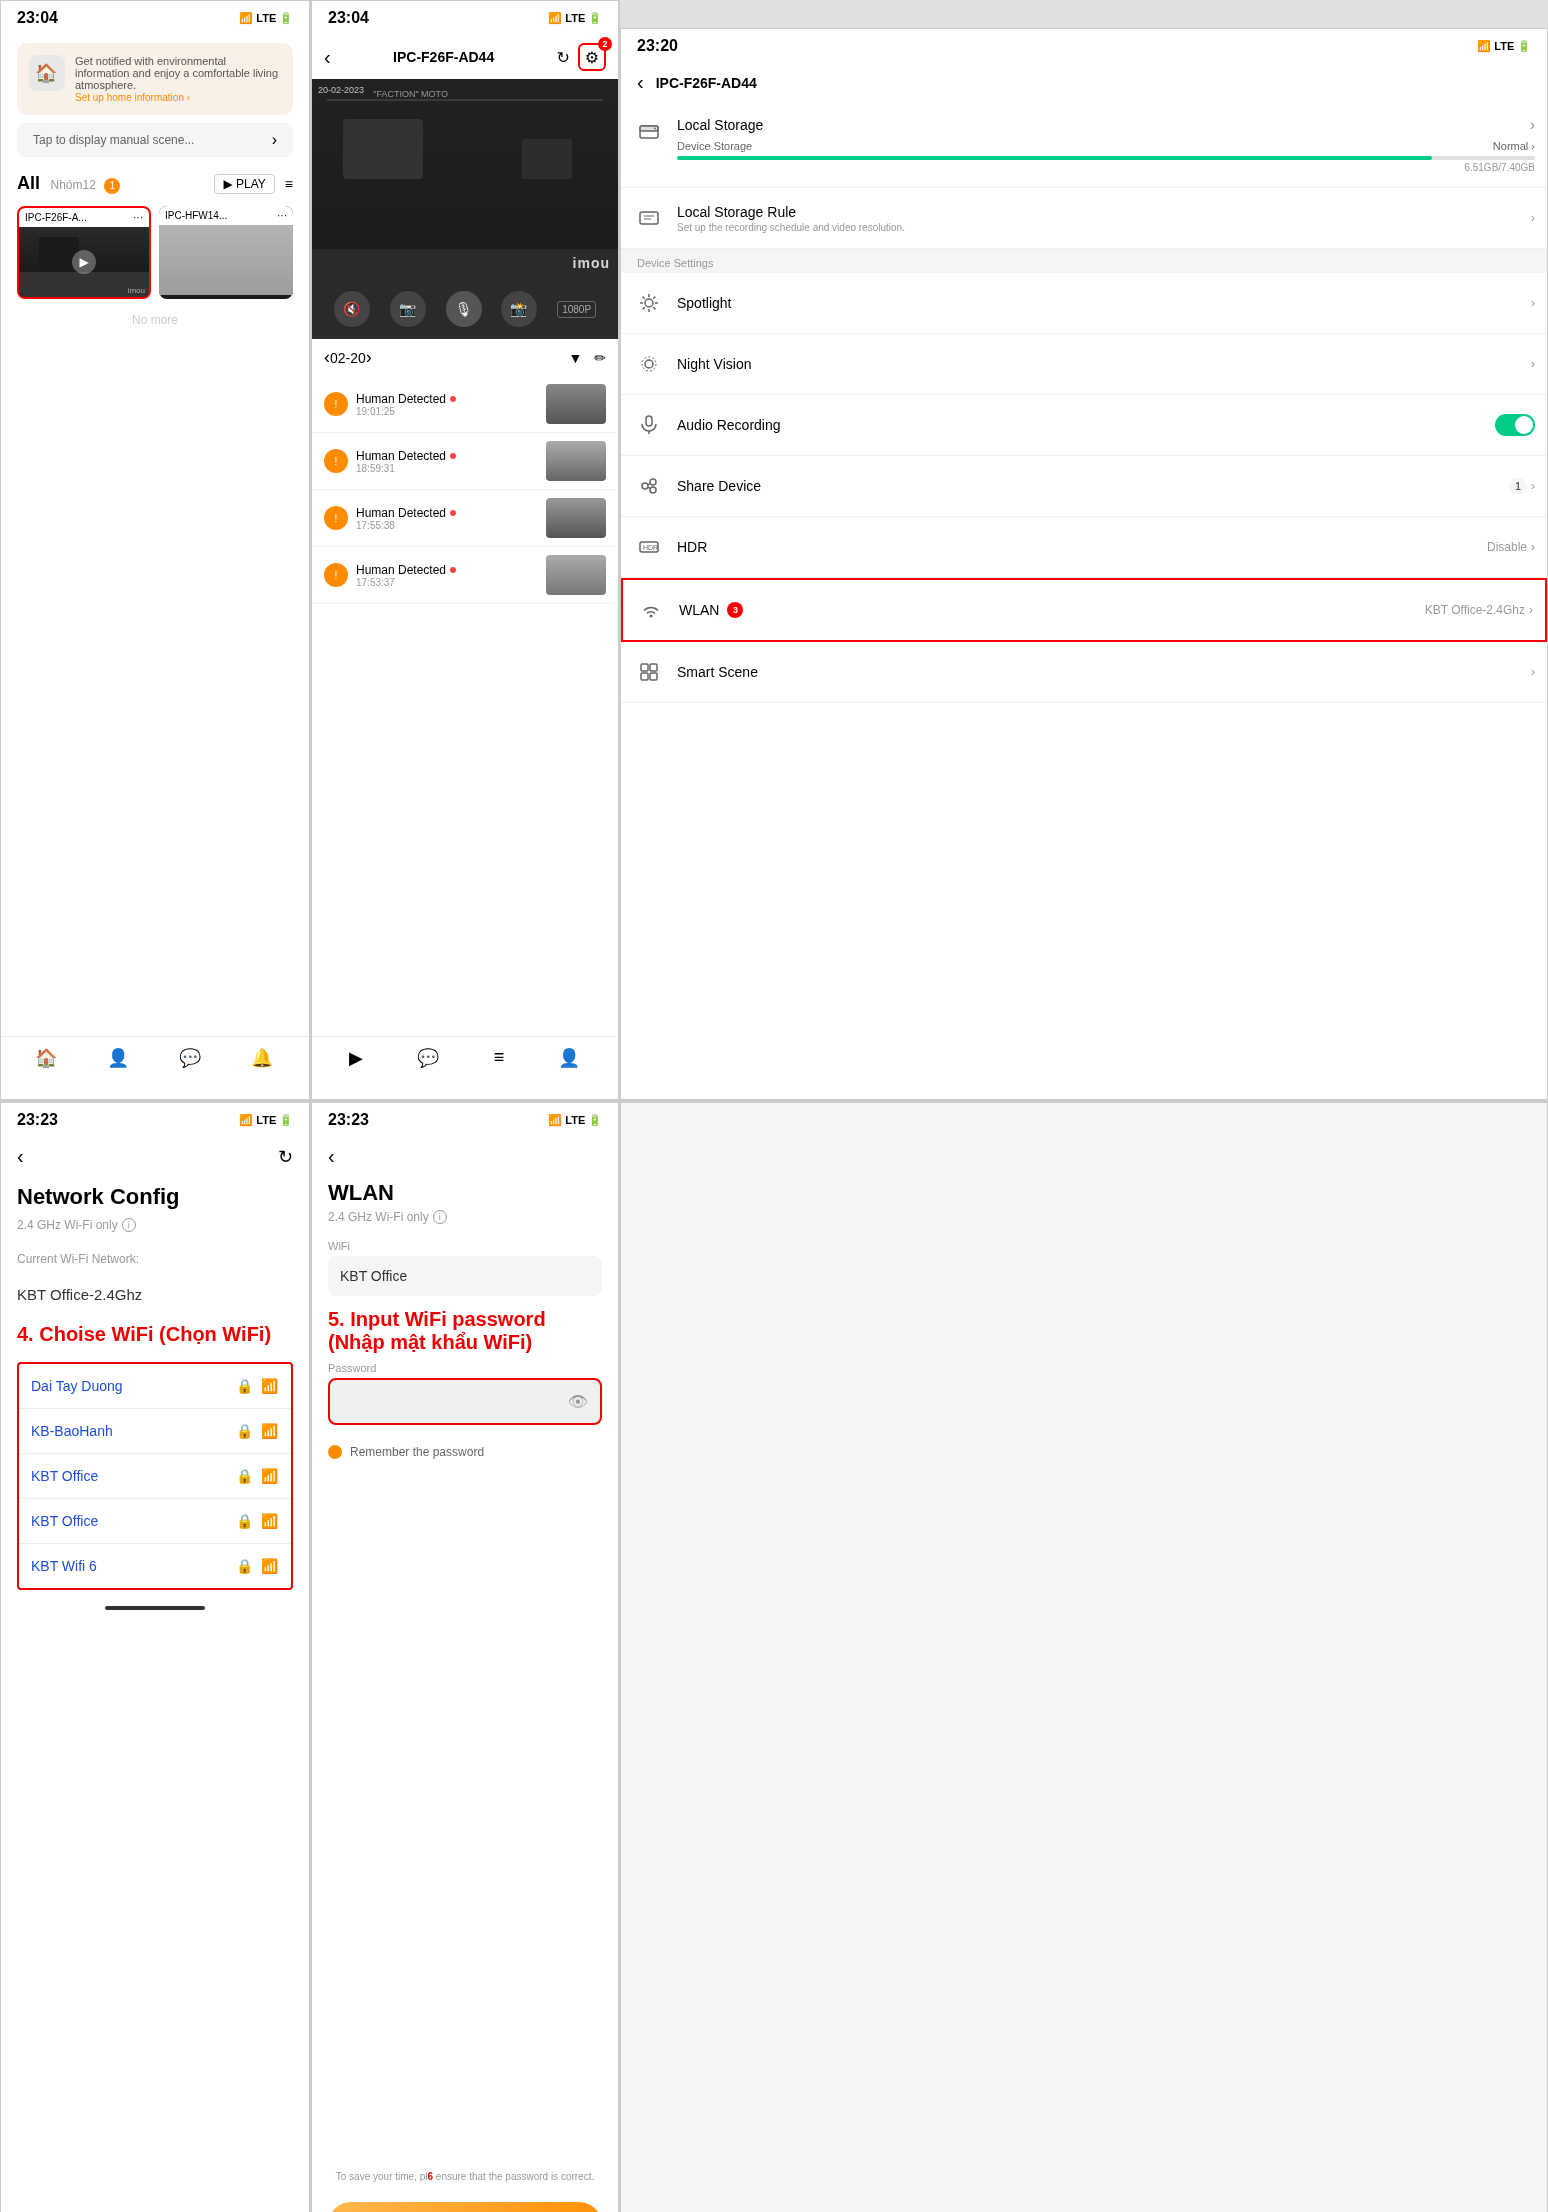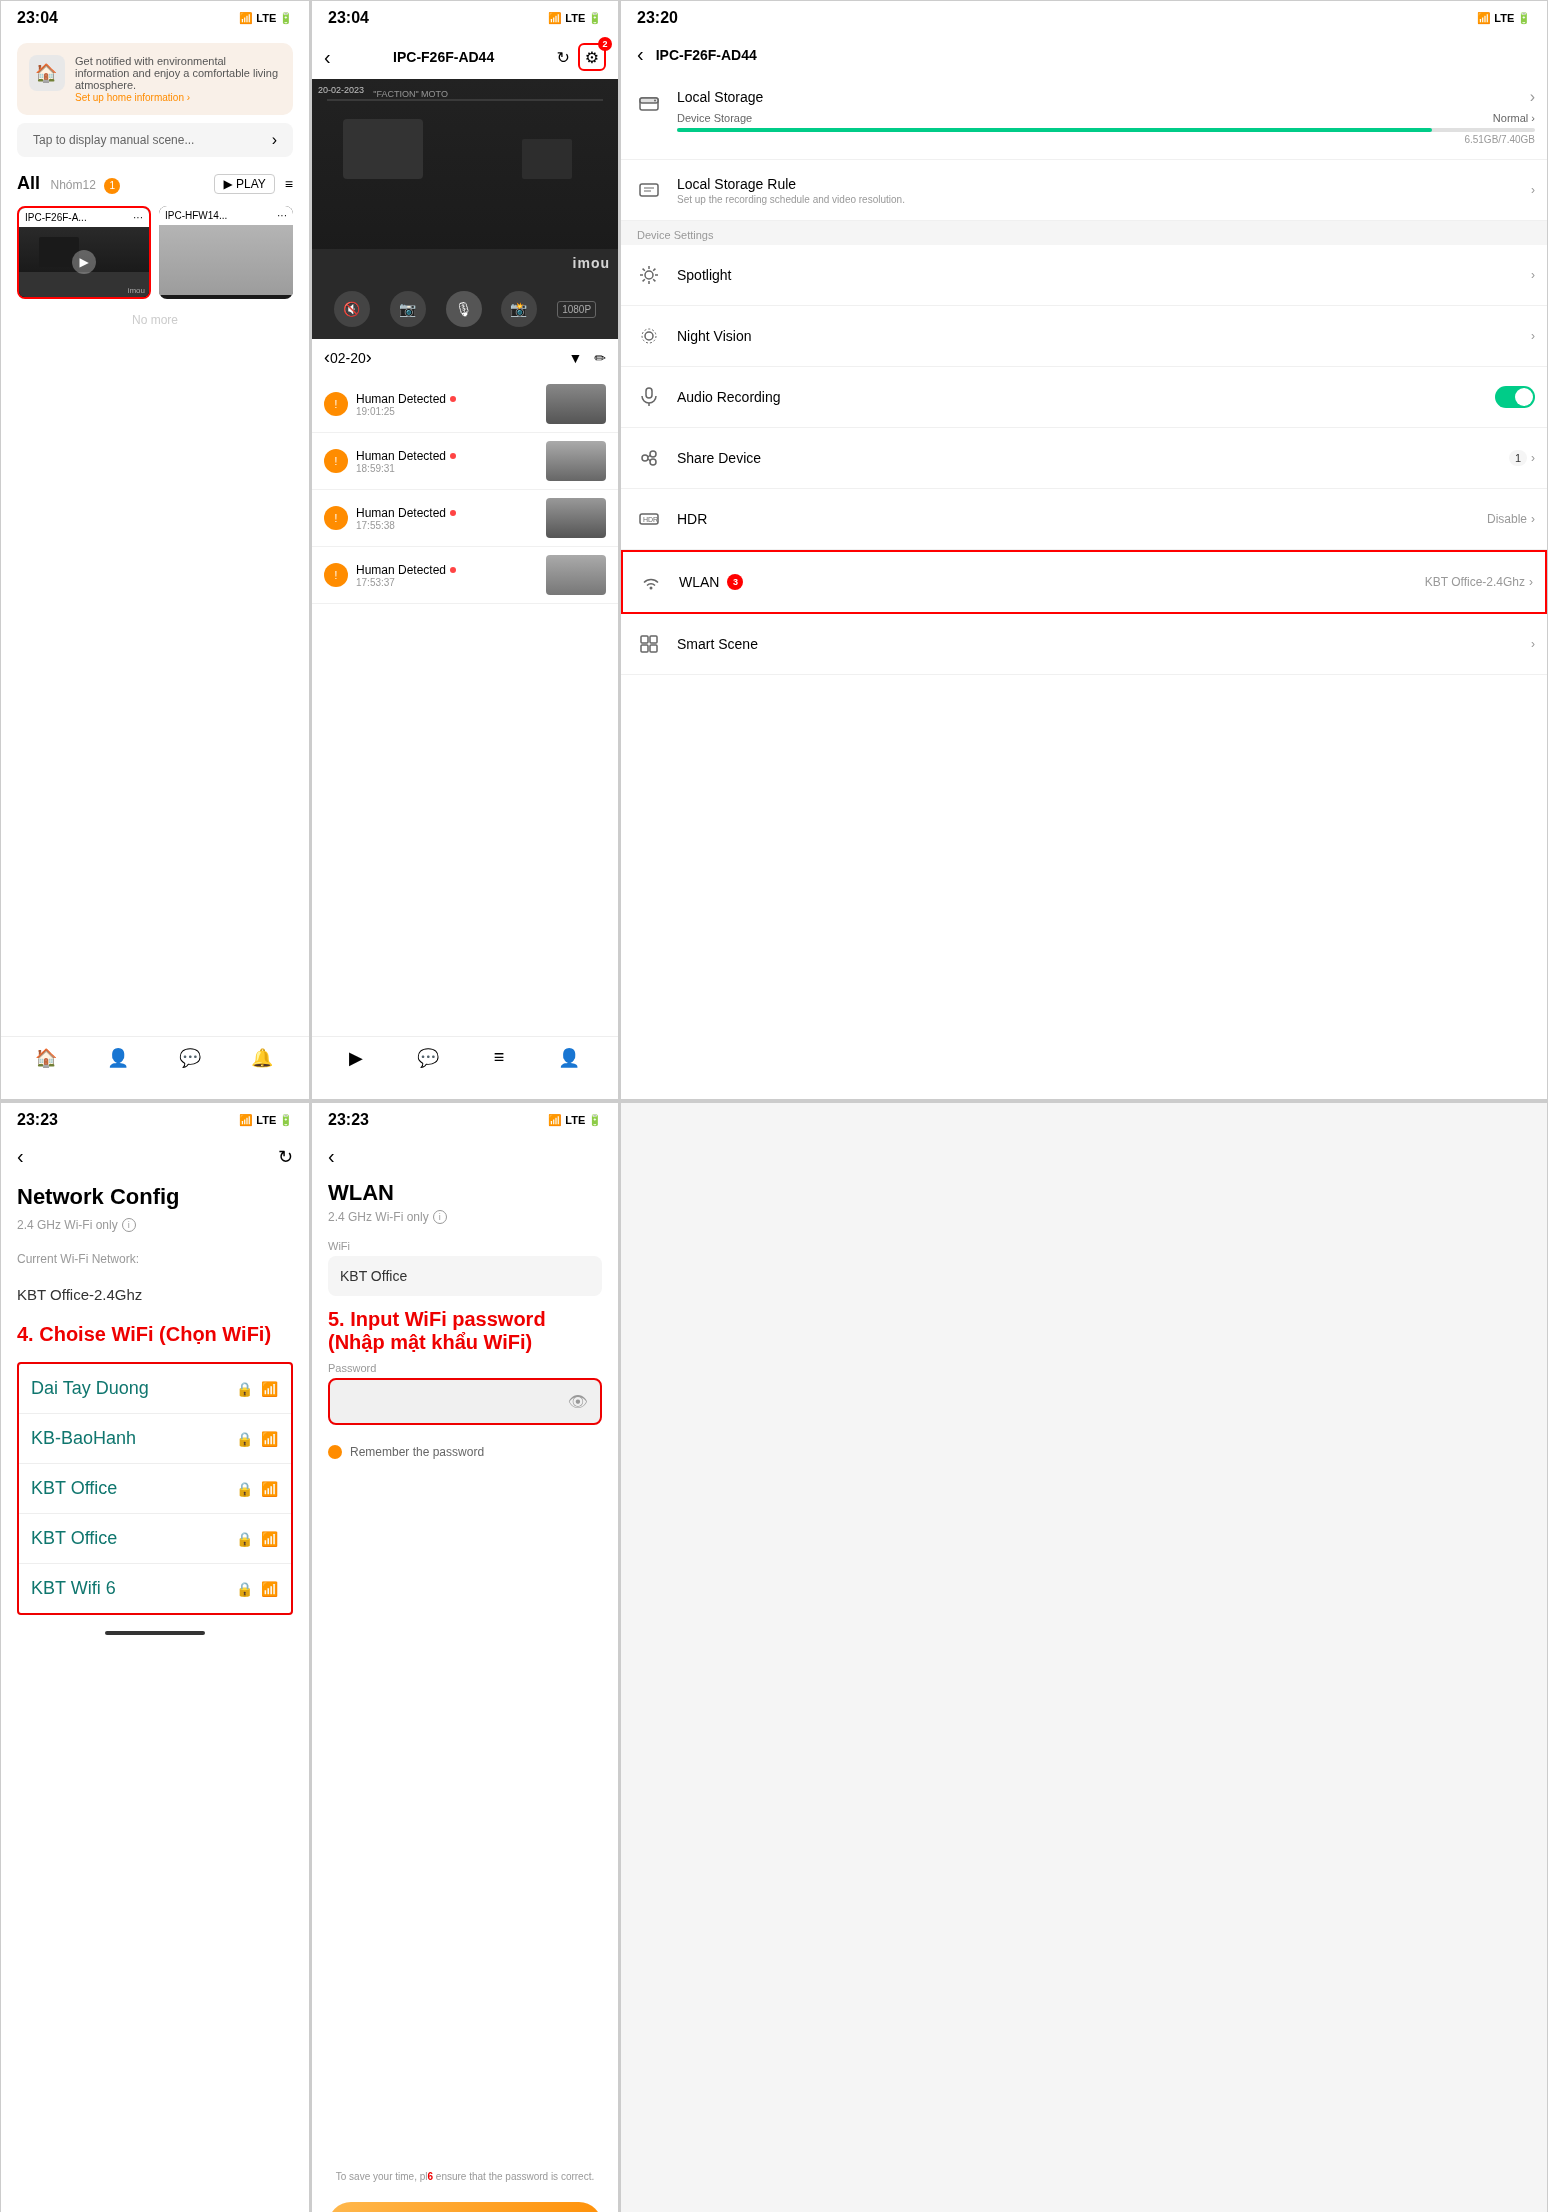--- a/index.html
+++ b/index.html
@@ -20,21 +20,21 @@
 
     
     .top-row {
       display: flex;
       width: 100%;
       height: 1100px;
     }
 
     .panel-1 { width: 310px; background: #fff; }
     .panel-2 { width: 310px; background: #fff; border-left: 2px solid #ccc; border-right: 2px solid #ccc; }
-    .panel-3 { flex: 1; background: #fff; }
+    .panel-3 { flex: 1; background: #fff; margin-top: 28px; }
 
     
     .bottom-row {
       display: flex;
       width: 100%;
       height: 1173px;
       border-top: 2px solid #ccc;
     }
 
     .panel-4 { width: 310px; background: #fff; }
@@ -400,21 +400,21 @@
       margin: 8px 16px;
     }
     .wifi-item {
       display: flex;
       align-items: center;
       justify-content: space-between;
       padding: 14px 12px;
       border-bottom: 1px solid #eee;
     }
     .wifi-item:last-child { border-bottom: none; }
-    .wifi-name { font-size: 18px; color: #0f766e; }
+    .wifi-name { font-size: 14px; color: #1d4ed8; }
     .wifi-icons { display: flex; gap: 8px; align-items: center; font-size: 14px; color: #999; }
 
     
     .p5-header {
       display: flex;
       align-items: center;
       padding: 8px 16px;
     }
     .p5-title { font-size: 22px; font-weight: 700; margin: 4px 16px; }
     .p5-subtitle { font-size: 12px; color: #999; margin: 0 16px 16px; display: flex; align-items: center; gap: 4px; }

